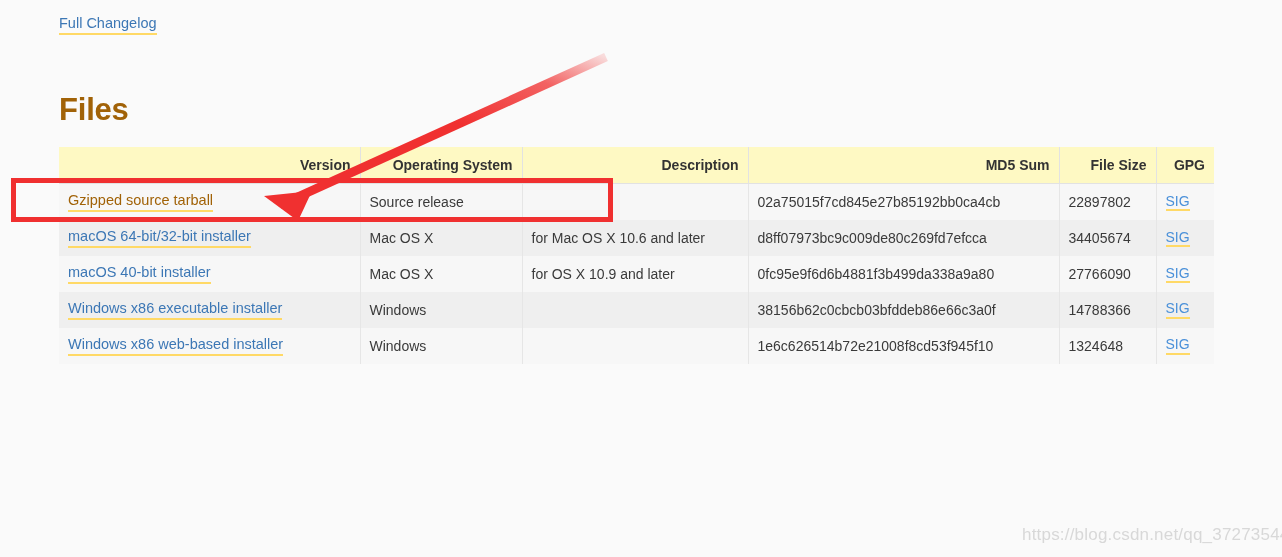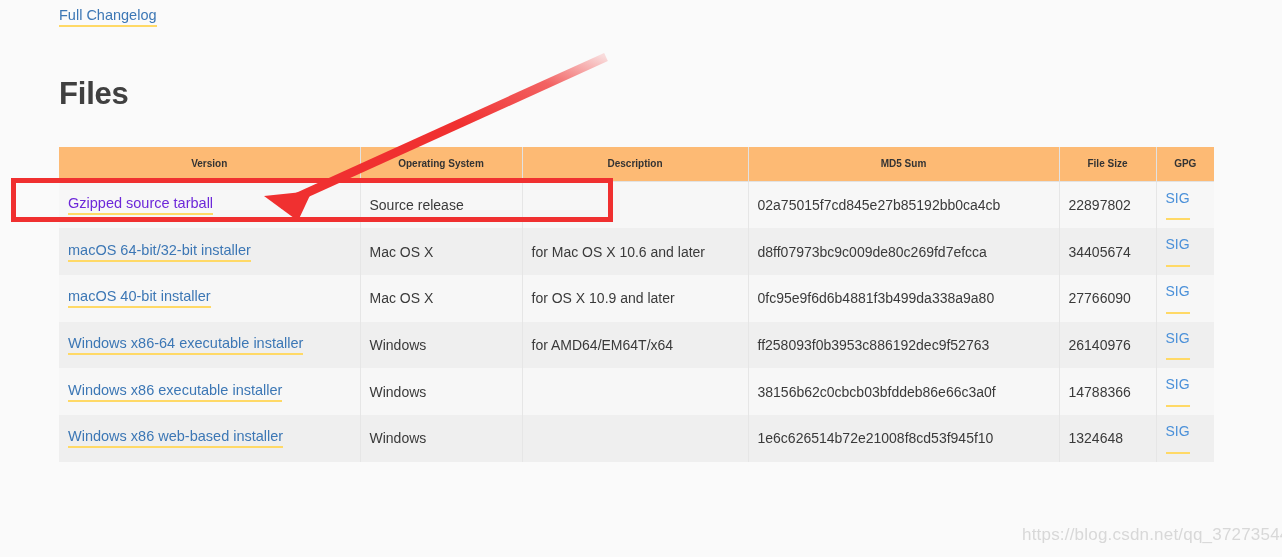--- a/index.html
+++ b/index.html
@@ -14,64 +14,64 @@
     font-size: 14px;
     color: #333;
     overflow: hidden;
     position: relative;
   }
 
   
   .changelog-wrap {
     position: absolute;
     left: 59px;
-    top: 7px;
+    top: 15px;
   }
   a.link {
     color: #3c77b5;
     text-decoration: none;
     border-bottom: 2px solid #ffd966;
     padding-bottom: 1px;
     font-size: 14.5px;
     display: inline-block;
     line-height: 1.1;
   }
   a.link.visited-dark {
-    color: #6d28d9;
+    color: #a16207;
   }
 
   
   .files-heading {
     position: absolute;
     left: 59px;
-    top: 76px;
+    top: 92px;
     font-size: 31px;
     font-weight: bold;
-    color: #404040;
+    color: #a16207;
     letter-spacing: -0.2px;
     margin: 0;
   }
 
   
   .table-wrap {
     position: absolute;
     left: 59px;
     top: 147px;
     width: 1155px;
   }
   table.files {
     width: 1155px;
     border-collapse: collapse;
     table-layout: fixed;
   }
   table.files th {
-    background: #fdba74;
-    text-align: center;
+    background: #fef9c3;
+    text-align: right;
     font-weight: bold;
-    font-size: 10px;
+    font-size: 14px;
     color: #333;
     padding: 10px 9px 10px 9px;
     height: 34px;
     border-right: 1px solid #e2e2e2;
     border-bottom: 1px solid #e2e2e2;
     vertical-align: middle;
     white-space: nowrap;
     overflow: hidden;
   }
   table.files th:last-child { border-right: none; }
@@ -94,21 +94,21 @@
   .col-os      { width: 162px; }
   .col-desc    { width: 226px; }
   .col-md5     { width: 311px; }
   .col-size    { width: 97px;  }
   .col-gpg     { width: 58px;  }
 
   a.sig {
     color: #4a90d9;
     text-decoration: none;
     border-bottom: 2px solid #ffd966;
-    padding-bottom: 13px;
+    padding-bottom: 1px;
     display: inline-block;
     line-height: 1.05;
   }
 
   
   .anno-box {
     position: absolute;
     left: 11px;
     top: 178px;
     width: 602px;
@@ -188,28 +188,20 @@
         </tr>
         <tr>
           <td><a class="link" href="#">macOS 40-bit installer</a></td>
           <td>Mac OS X</td>
           <td>for OS X 10.9 and later</td>
           <td>0fc95e9f6d6b4881f3b499da338a9a80</td>
           <td>27766090</td>
           <td><a class="sig" href="#">SIG</a></td>
         </tr>
         <tr>
-          <td><a class="link" href="#">Windows x86-64 executable installer</a></td>
-          <td>Windows</td>
-          <td>for AMD64/EM64T/x64</td>
-          <td>ff258093f0b3953c886192dec9f52763</td>
-          <td>26140976</td>
-          <td><a class="sig" href="#">SIG</a></td>
-        </tr>
-        <tr>
           <td><a class="link" href="#">Windows x86 executable installer</a></td>
           <td>Windows</td>
           <td></td>
           <td>38156b62c0cbcb03bfddeb86e66c3a0f</td>
           <td>14788366</td>
           <td><a class="sig" href="#">SIG</a></td>
         </tr>
         <tr>
           <td><a class="link" href="#">Windows x86 web-based installer</a></td>
           <td>Windows</td>

